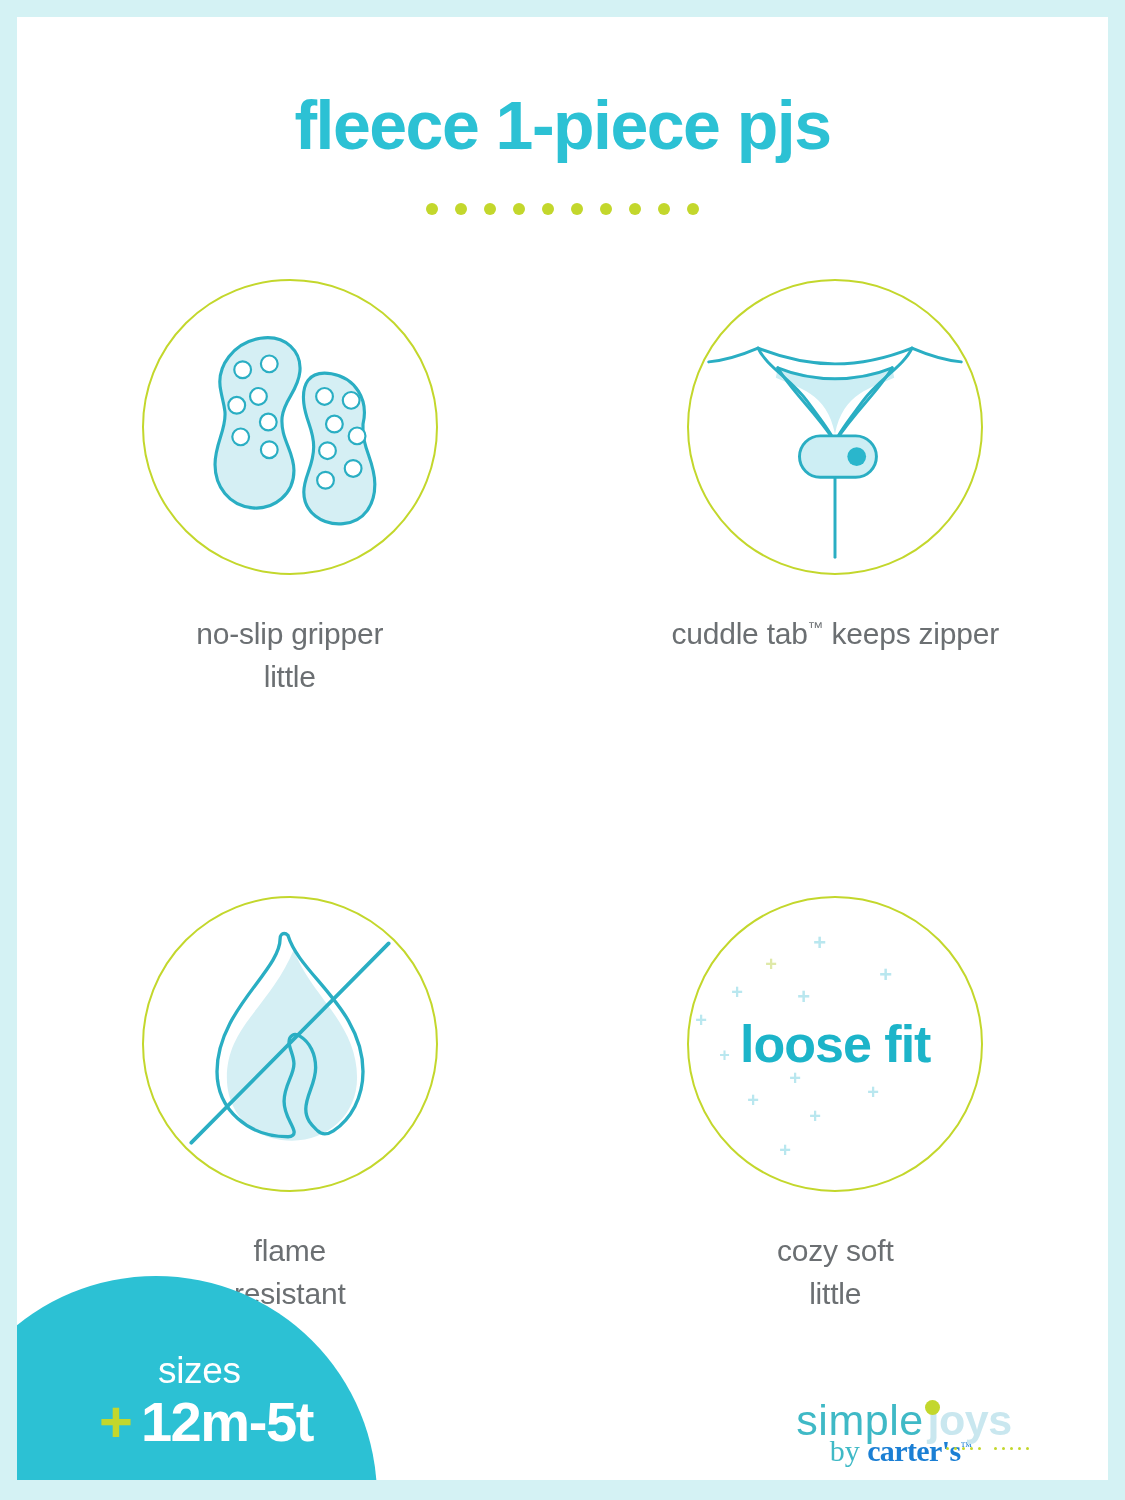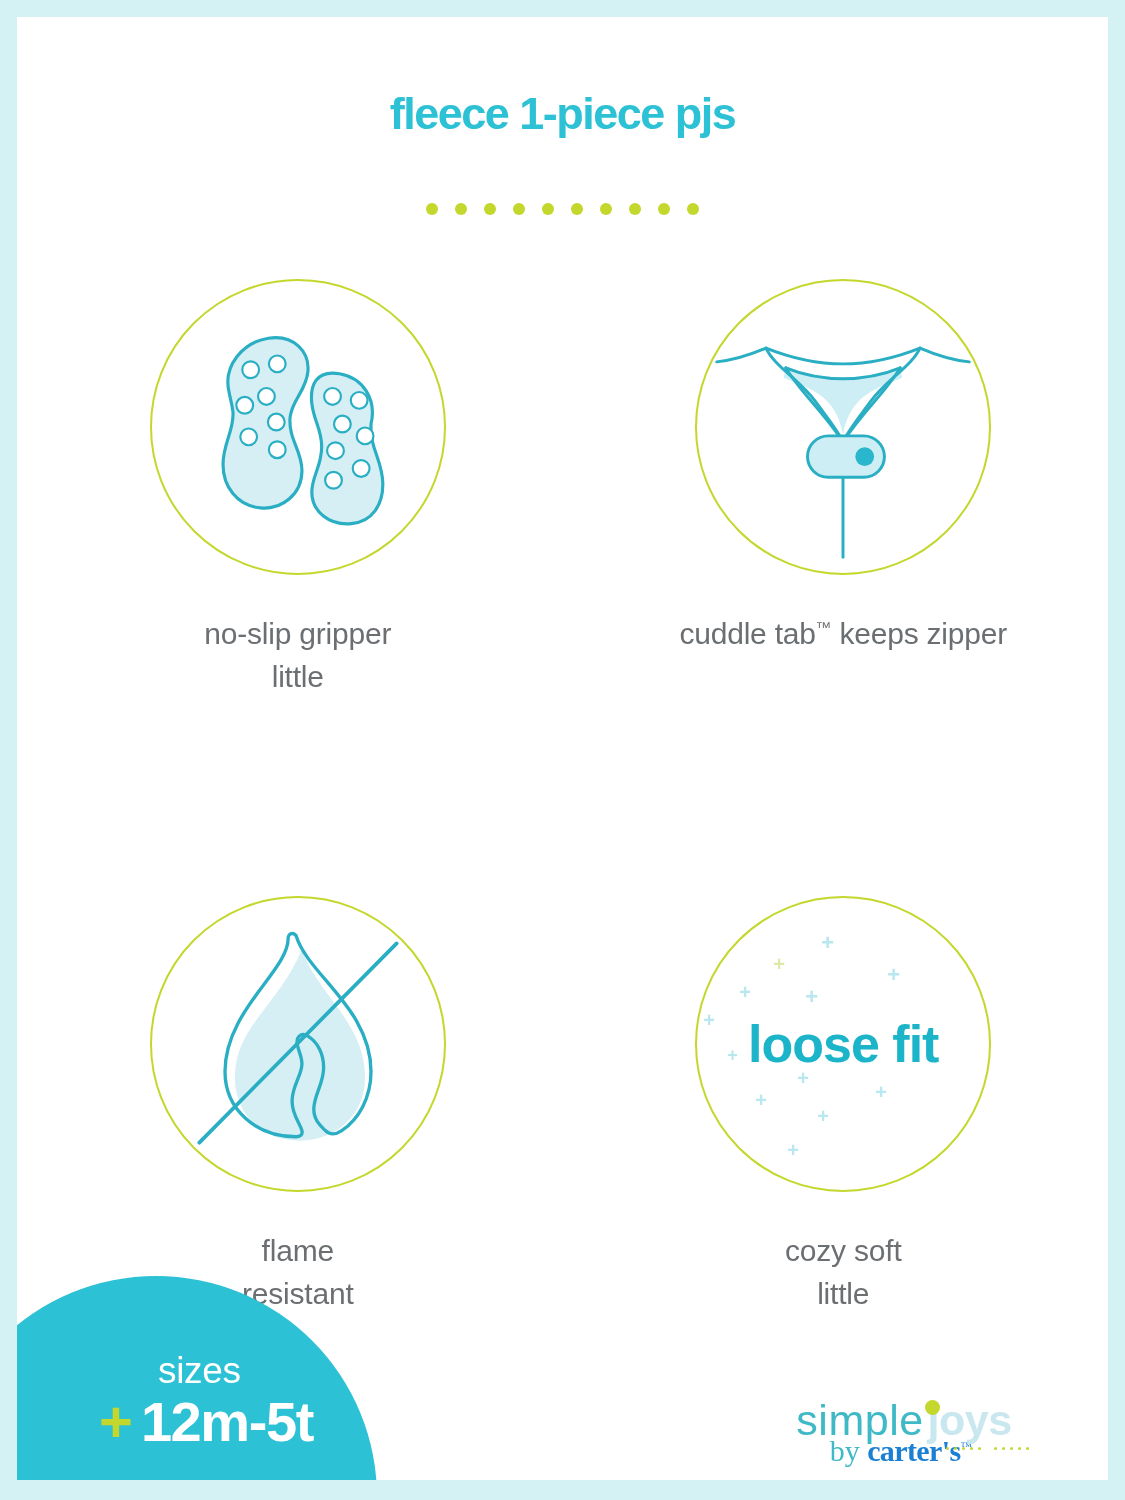--- a/index.html
+++ b/index.html
@@ -31,21 +31,21 @@
   }
 
   
   .title {
     position: absolute;
     left: 0;
     top: 74px;
     width: 1091px;
     text-align: center;
     color: #2cc1d4;
-    font-size: 45px;
+    font-size: 68px;
     font-weight: bold;
     letter-spacing: -1.5px;
     line-height: 1;
   }
 
   .dot-row {
     position: absolute;
     left: 0;
     top: 186px;
     width: 1091px;
@@ -56,21 +56,21 @@
   .dot {
     width: 12px;
     height: 12px;
     border-radius: 50%;
     background: #c3d72c;
   }
 
   
   .grid {
     position: absolute;
-    left: 8px;
+    left: 0;
     top: 262px;
     width: 1091px;
   }
   .row {
     display: flex;
     width: 100%;
   }
   .cell {
     width: 50%;
     display: flex;

